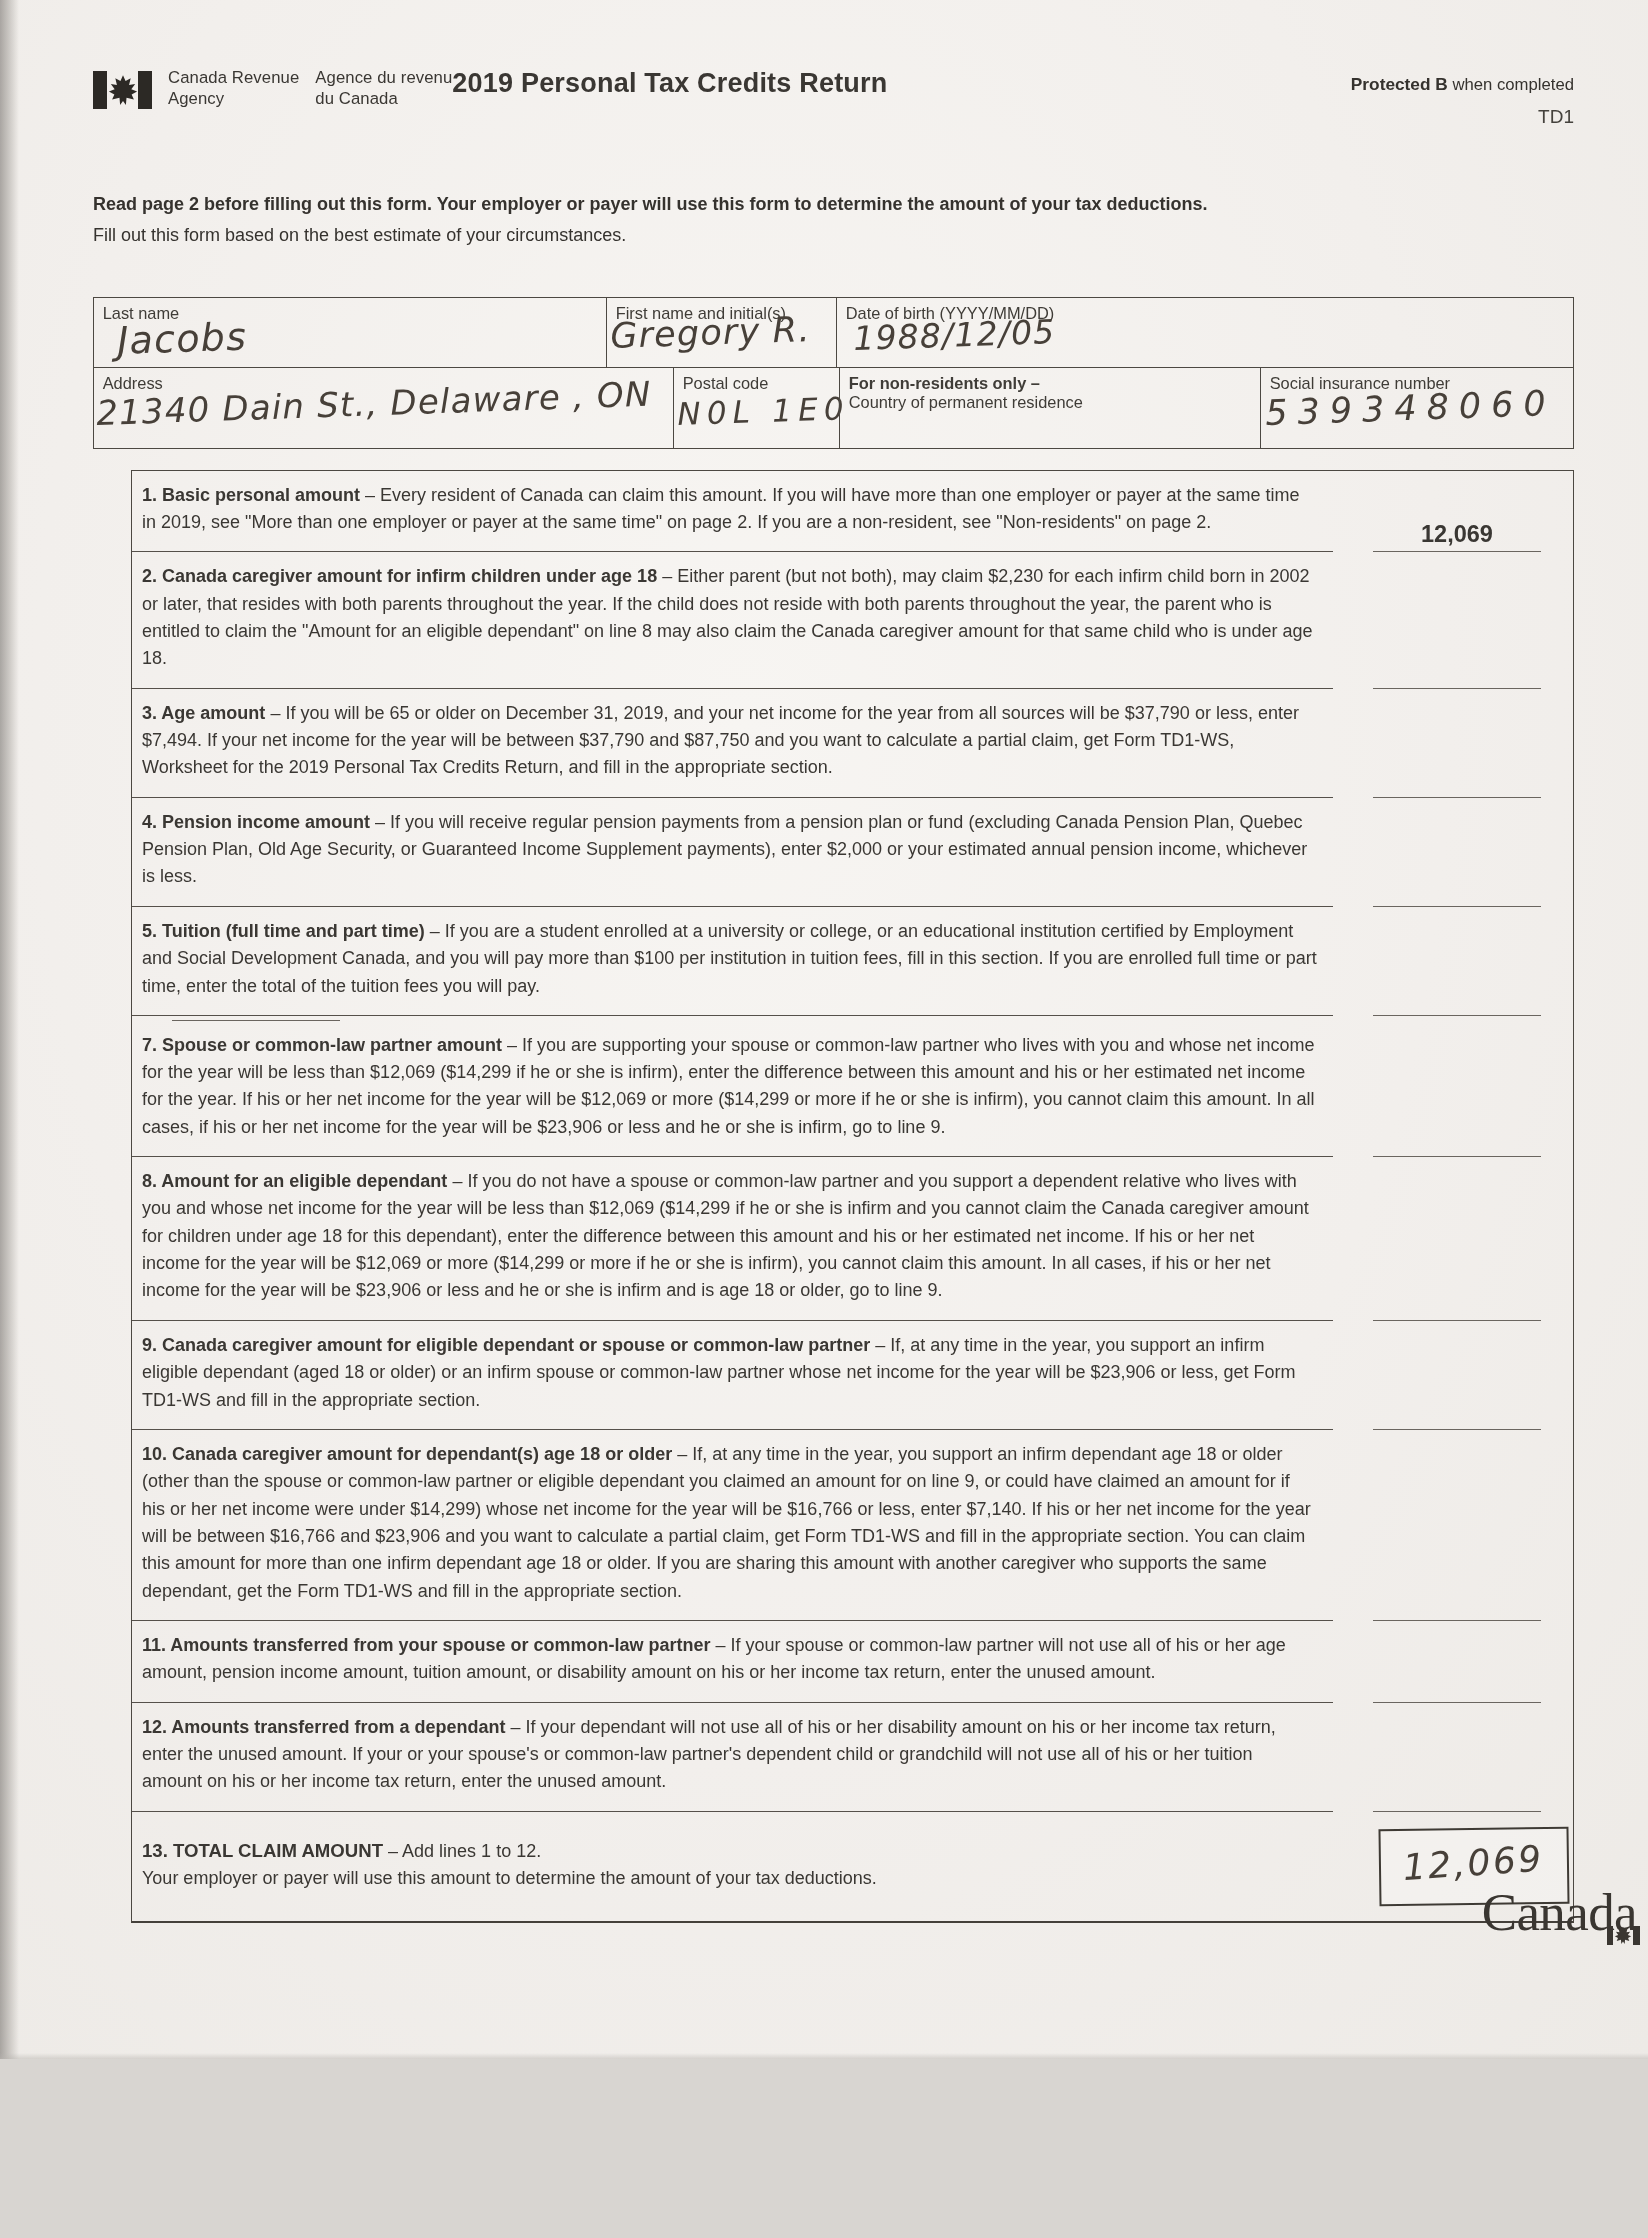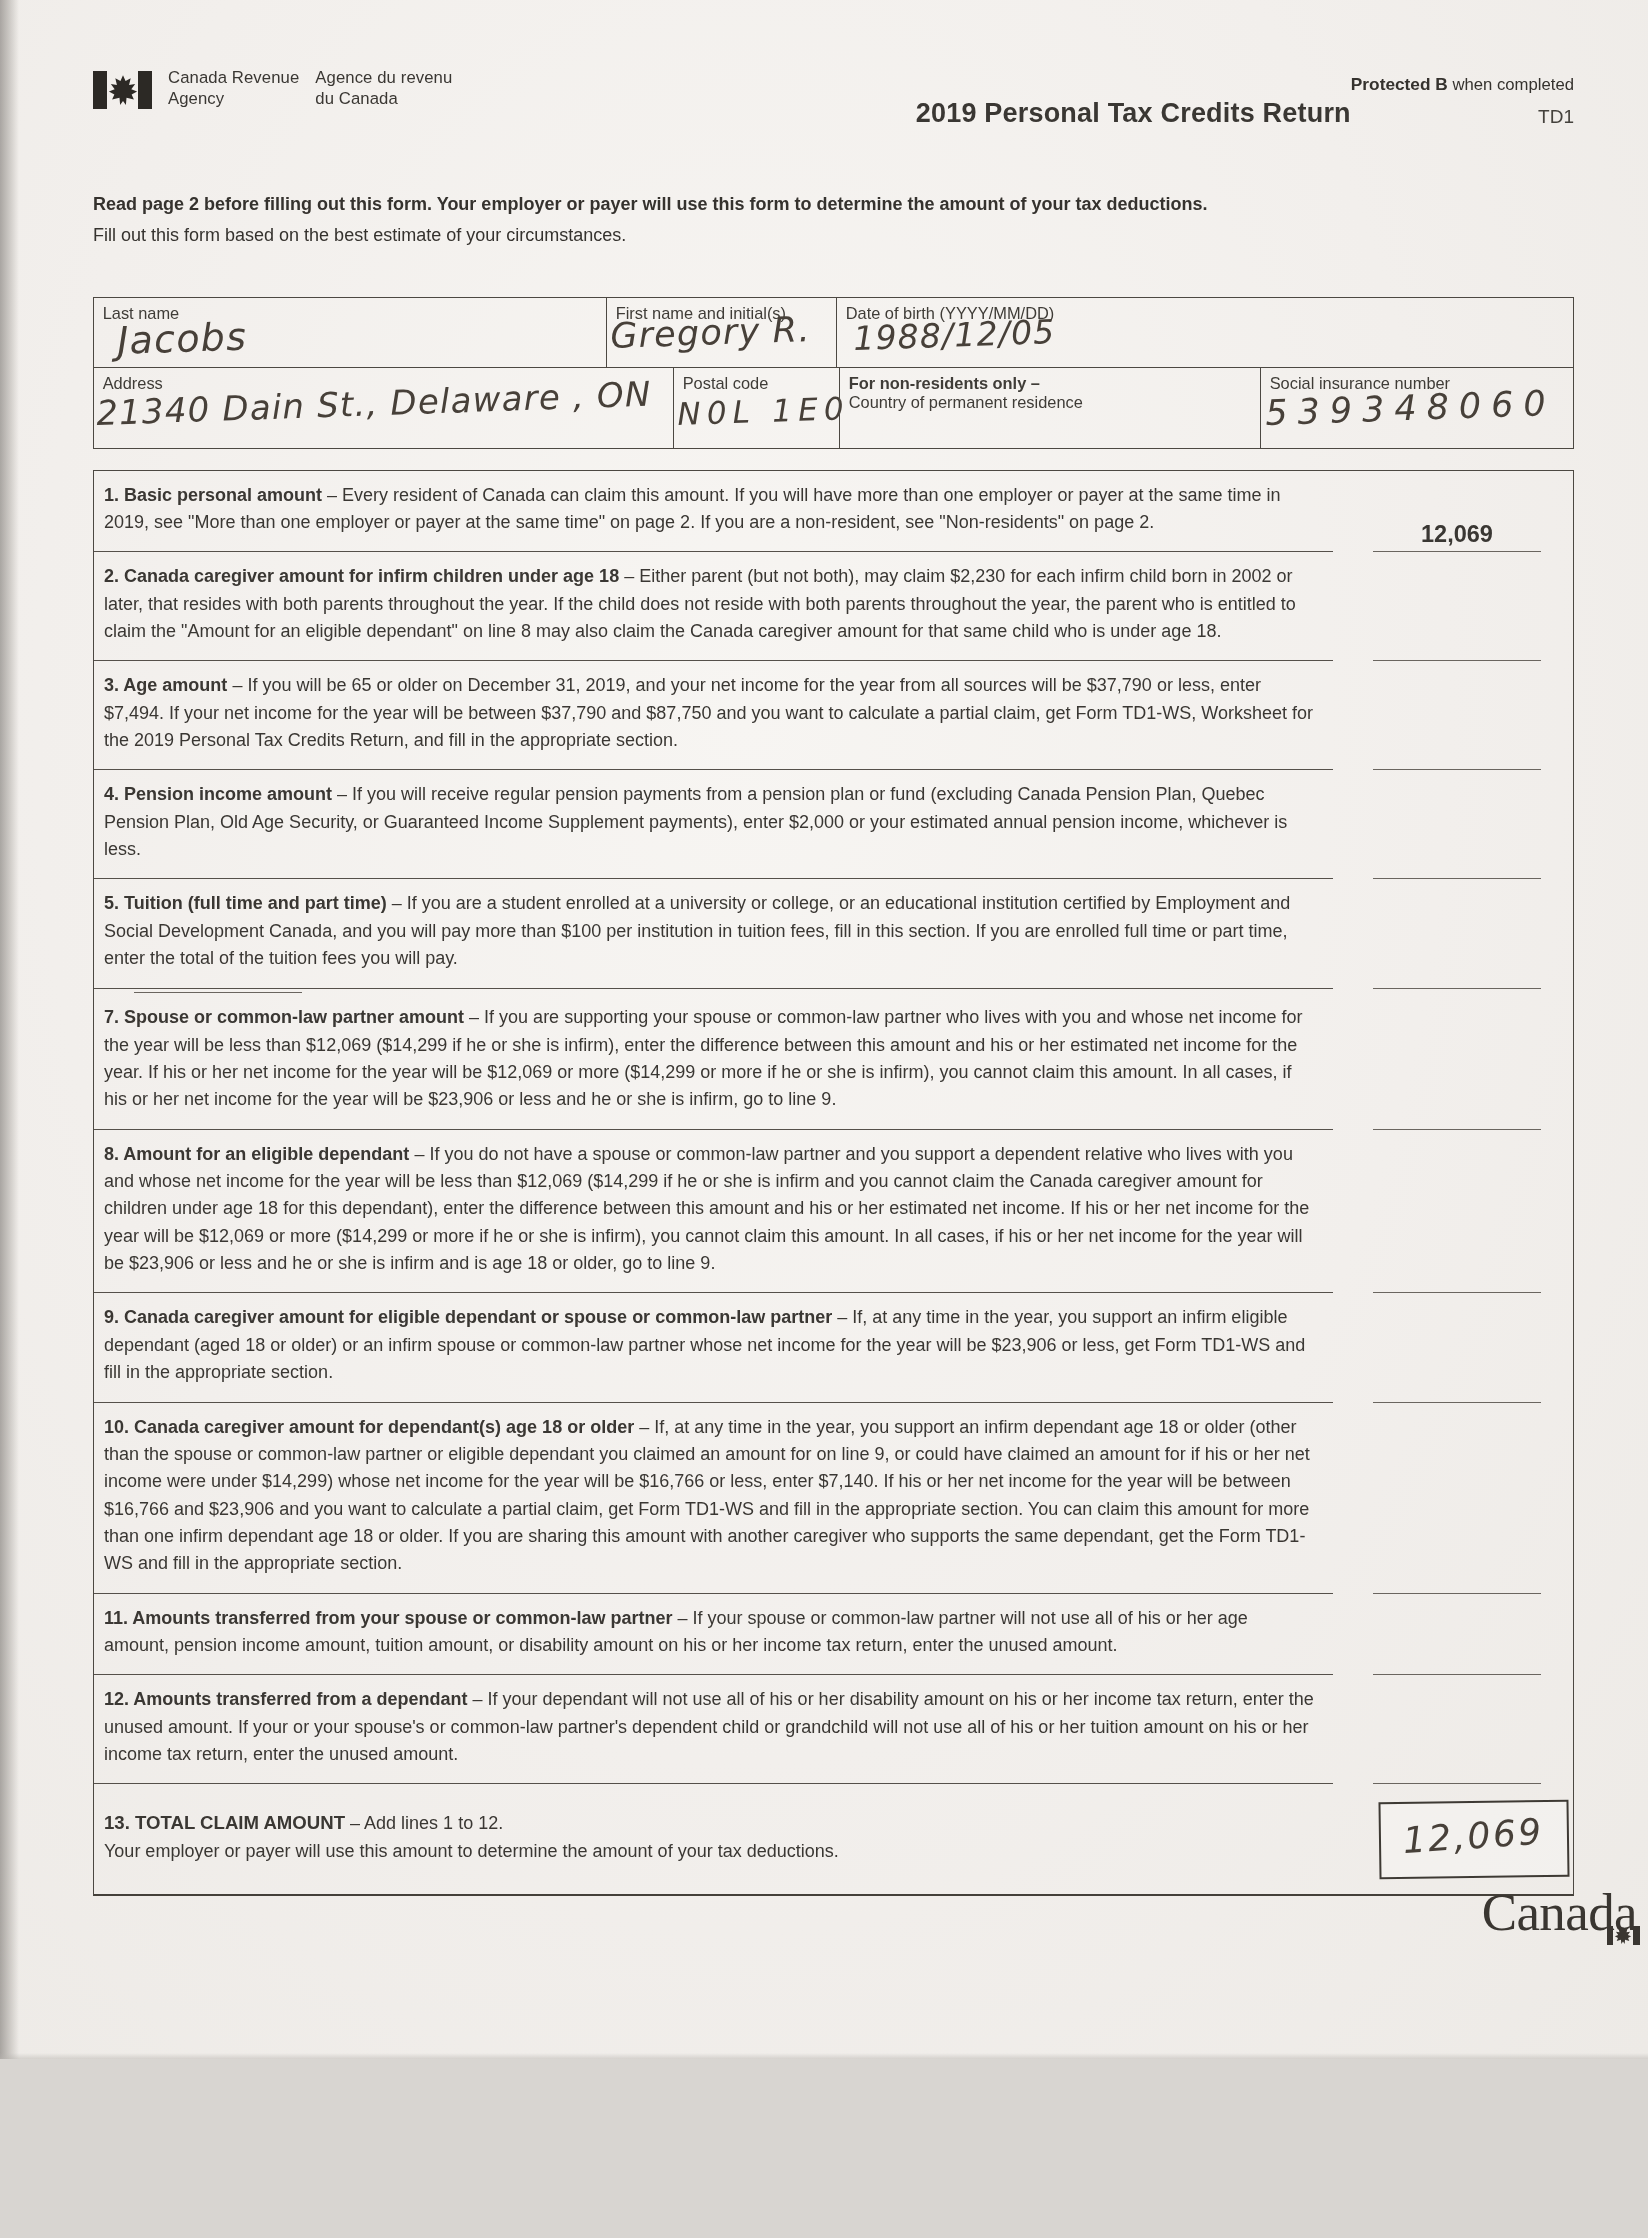--- a/index.html
+++ b/index.html
@@ -26,21 +26,21 @@
   .content{position:absolute;left:93px;right:74px;top:68px;}
 
   
   .hdr{display:flex;align-items:flex-start;}
   .logo{display:flex;align-items:flex-start;gap:16px;}
   .flag{width:59px;height:38px;position:relative;flex:0 0 auto;margin-top:2.5px;}
   .flag .bar{position:absolute;top:0;bottom:0;width:13.6px;background:#2c2925;}
   .flag .bar.l{left:0;} .flag .bar.r{right:0;}
   .flag svg{position:absolute;left:13.6px;top:1.2px;width:32px;height:36px;}
   .logo-col{font-size:16.7px;line-height:1.25;color:#3a3733;letter-spacing:0.1px;}
-  .hdr-title{flex:1;text-align:right;font-size:27px;font-weight:bold;color:#3a3733;margin-top:30px;letter-spacing:0.2px;}
+  .hdr-title{flex:1;text-align:left;font-size:27px;font-weight:bold;color:#3a3733;margin-top:0;letter-spacing:0.2px;}
   .hdr-right{text-align:right;font-size:16.7px;line-height:1.8;margin-top:1.2px;white-space:nowrap;}
   .hdr-right b{font-size:17.3px;}
   .hdr-right .code{font-size:19px;color:#45423d;}
 
   
   .intro{margin-top:54px;font-size:18px;line-height:1.75;}
   .intro .b{font-weight:bold;}
 
   
   .idt{margin-top:45px;border:1.9px solid #4c4842;}
@@ -56,21 +56,21 @@
     white-space:nowrap;
   }
   .v-last{position:absolute;left:23.5px;top:21px;font-size:38px;}
   .v-first{position:absolute;left:3.7px;top:18.6px;font-size:35px;}
   .v-dob{position:absolute;left:17.3px;top:21px;font-size:33px;}
   .v-addr{position:absolute;left:2.5px;top:25px;font-size:34px;z-index:2;}
   .v-post{position:absolute;left:3.7px;top:28.5px;font-size:31px;letter-spacing:6.2px;}
   .v-sin{position:absolute;left:5px;top:25px;font-size:35px;letter-spacing:10px;}
 
   
-  .box{margin-top:21px;border:1.9px solid #4c4842;border-bottom:2.5px solid #44403a;}
+  .box{margin-top:21px;border:1.9px solid #4c4842;border-bottom:2.5px solid #44403a;margin-left:38px;}
   .row{display:flex;align-items:stretch;}
   .row .txt{
     flex:1;box-sizing:border-box;
     padding:11px 16px 15px 10px;
     border-bottom:1.9px solid #55504a;
     font-size:18px;line-height:1.52;color:#3a3733;
   }
   .row .sec-title{font-weight:bold;}
   .row .gapL{width:40px;}
   .row .amt{

